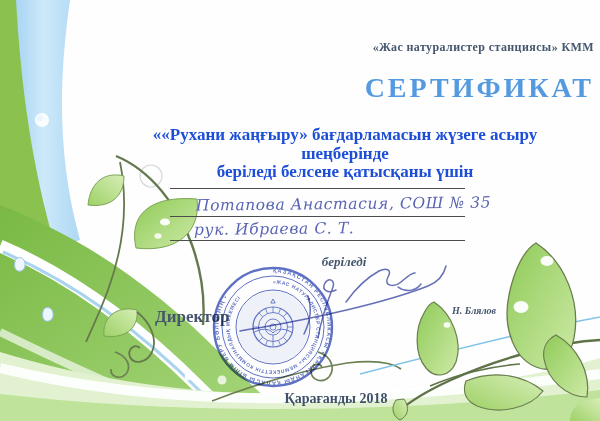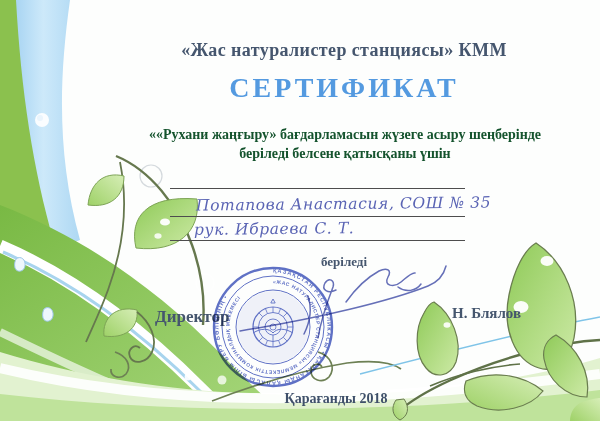--- a/index.html
+++ b/index.html
@@ -3,42 +3,42 @@
 <meta charset="utf-8">
 <style>
   html,body{margin:0;padding:0;background:#888;}
   .page{
     position:relative;width:600px;height:421px;background:#fdfefd;
     overflow:hidden;font-family:"Liberation Serif",serif;color:#45566e;
   }
   .abs{position:absolute;}
   .decor{position:absolute;left:0;top:0;width:600px;height:421px;pointer-events:none;}
   .org{
-    left:94px;top:40px;width:500px;text-align:center;
-    font-size:18px;font-weight:bold;letter-spacing:.4px;color:#45566e;
+    left:94px;top:40px;width:500px;text-align:right;
+    font-size:12px;font-weight:bold;letter-spacing:.4px;color:#45566e;
   }
   .title{
-    left:94px;top:72px;width:500px;text-align:center;
+    left:94px;top:72px;width:500px;text-align:right;
     font-size:28px;font-weight:bold;letter-spacing:3px;color:#549ae0;
   }
   .body-text{
     left:110px;top:126px;width:470px;text-align:center;
-    font-size:14px;font-weight:bold;line-height:18.5px;color:#14532d;
+    font-size:17px;font-weight:bold;line-height:18.5px;color:#1d4ed8;
   }
   .rule{left:170px;width:295px;height:0;border-top:1.2px solid #4d4d4d;}
   .rule1{top:188px;} .rule2{top:216px;} .rule3{top:240px;}
   .hand{
     font-family:"DejaVu Serif",serif;font-style:italic;color:#5a64b4;
     font-size:15.5px;letter-spacing:.6px;white-space:nowrap;transform:rotate(-.6deg);
   }
   .hand1{left:196px;top:195px;}
   .hand2{left:194px;top:220px;}
-  .issued{left:94px;top:254px;width:500px;text-align:center;font-size:13px;font-weight:bold;color:#45566e;}
+  .issued{left:94px;top:254px;width:500px;text-align:center;font-size:13px;font-weight:bold;color:#45566e;font-style:italic;}
   .director{left:155px;top:307px;font-size:17px;font-weight:bold;color:#45566e;}
-  .signatory{left:452px;top:305px;font-size:15px;font-weight:bold;color:#45566e;}
+  .signatory{left:452px;top:305px;font-size:10px;font-weight:bold;color:#45566e;font-style:italic;}
   .place{left:136px;top:391px;width:400px;text-align:center;font-size:14px;font-weight:bold;color:#3f506a;}
   .stamp-svg{position:absolute;left:209px;top:263px;width:128px;height:128px;mix-blend-mode:multiply;opacity:.82;}
   .sig-svg{position:absolute;left:0;top:0;width:600px;height:421px;mix-blend-mode:multiply;pointer-events:none;}
   .stamp-line{fill:none;stroke:#3d52bb;}
   .stamp-text{fill:#3d52bb;font-family:"Liberation Sans",sans-serif;font-weight:bold;}
 </style>
 </head>
 <body>
 
 <div class="page">

